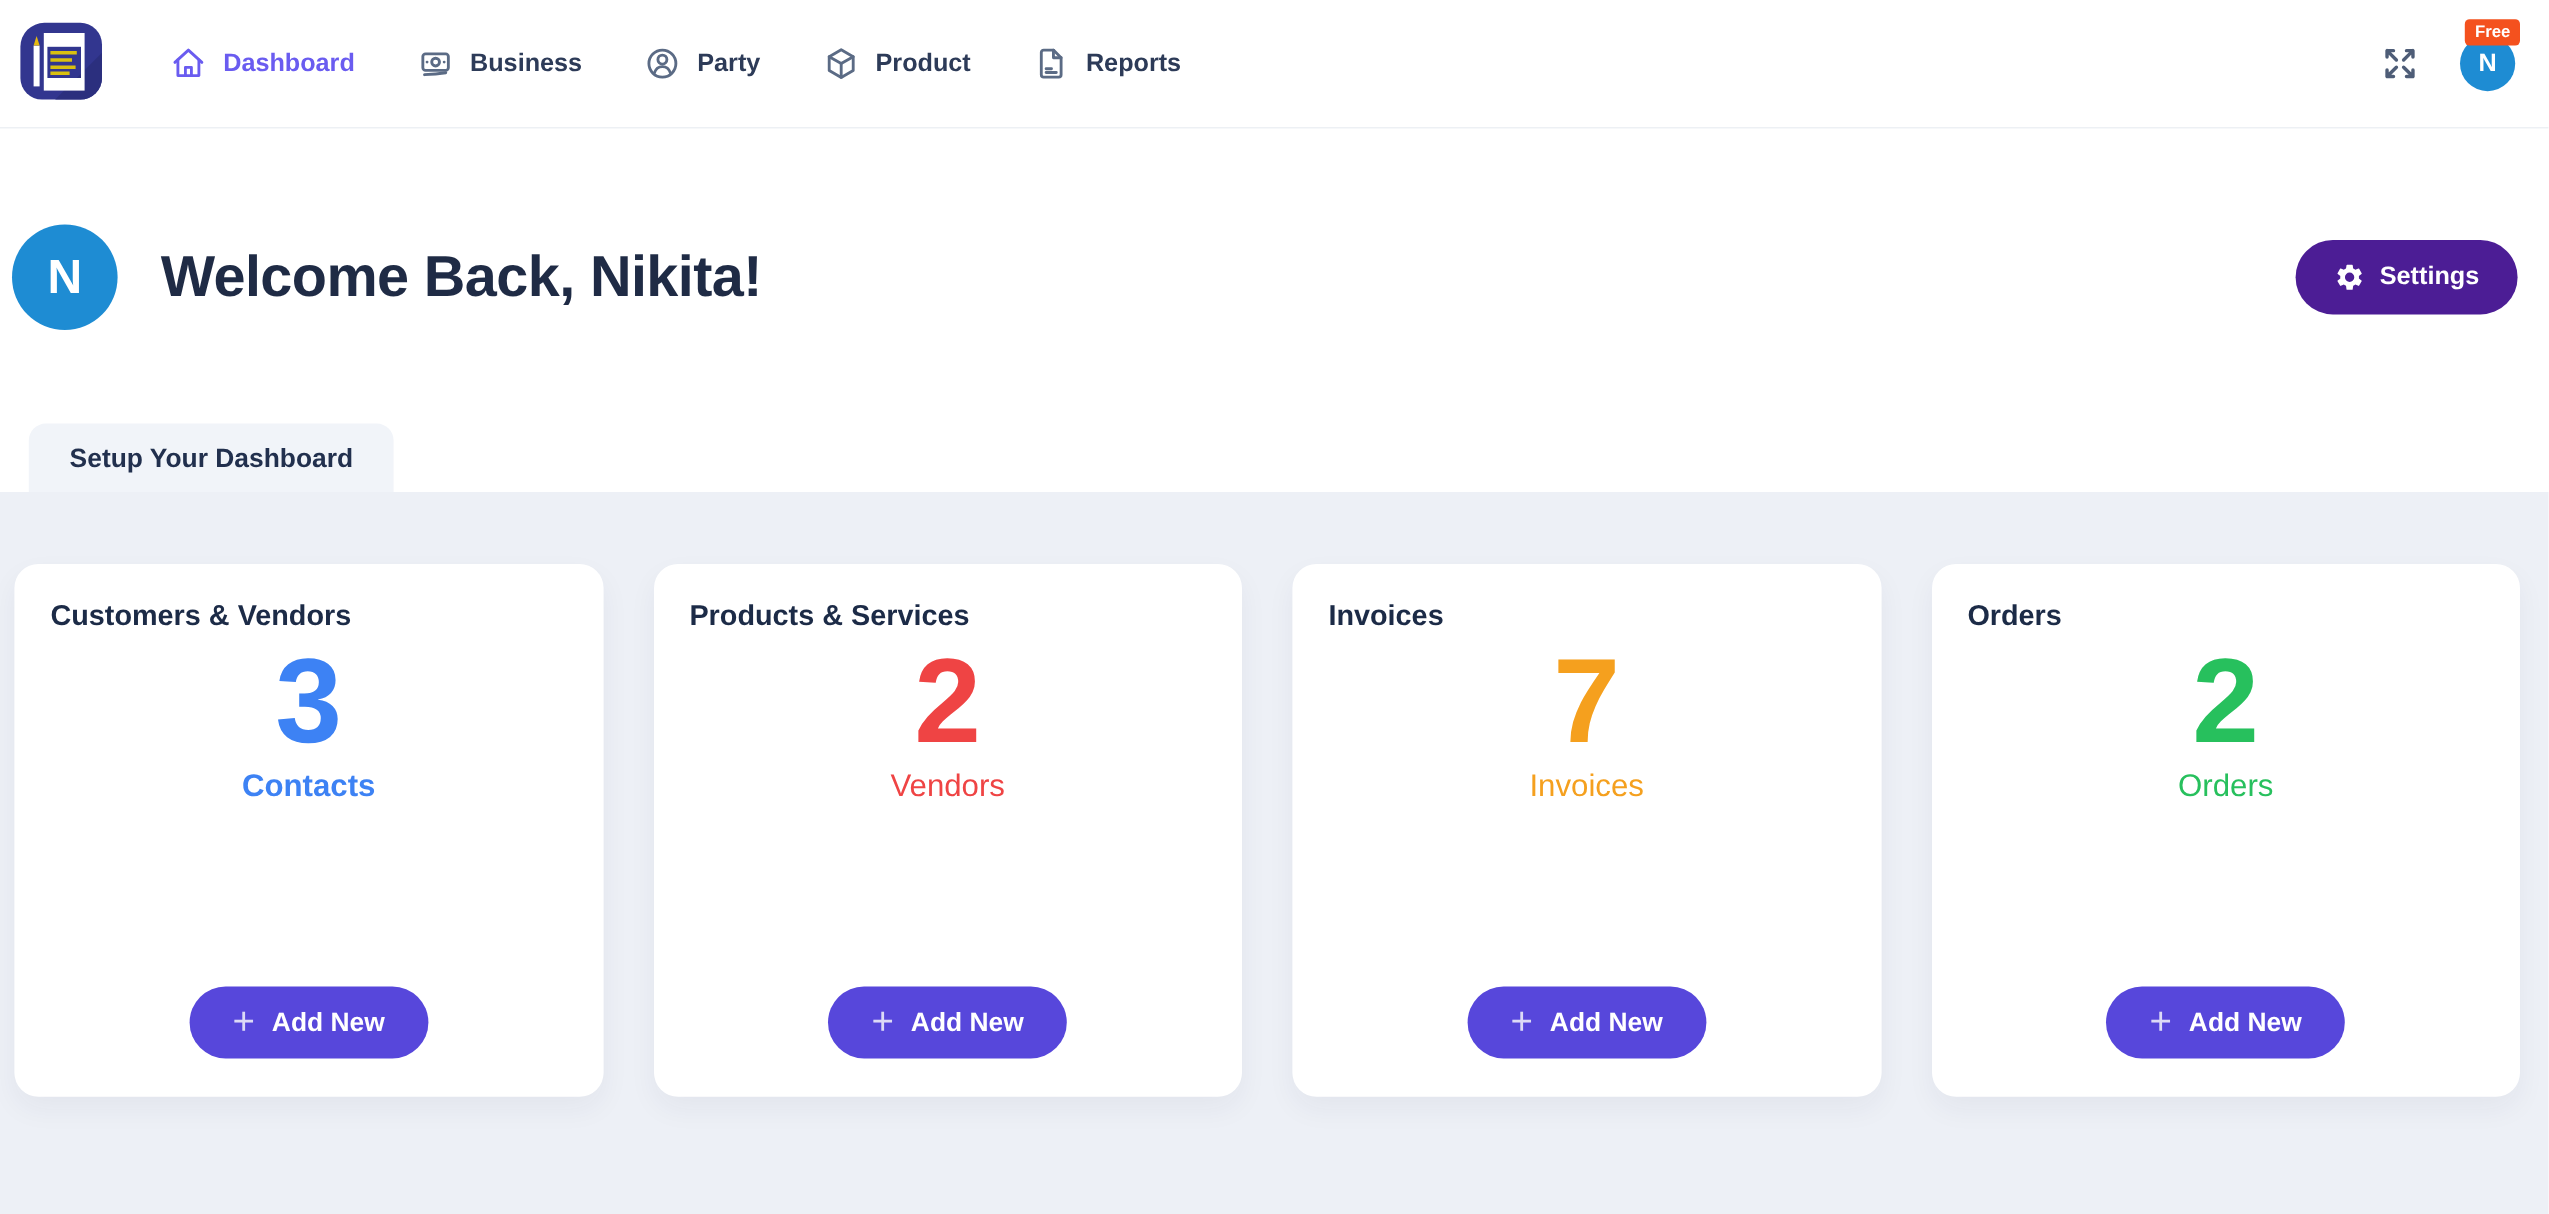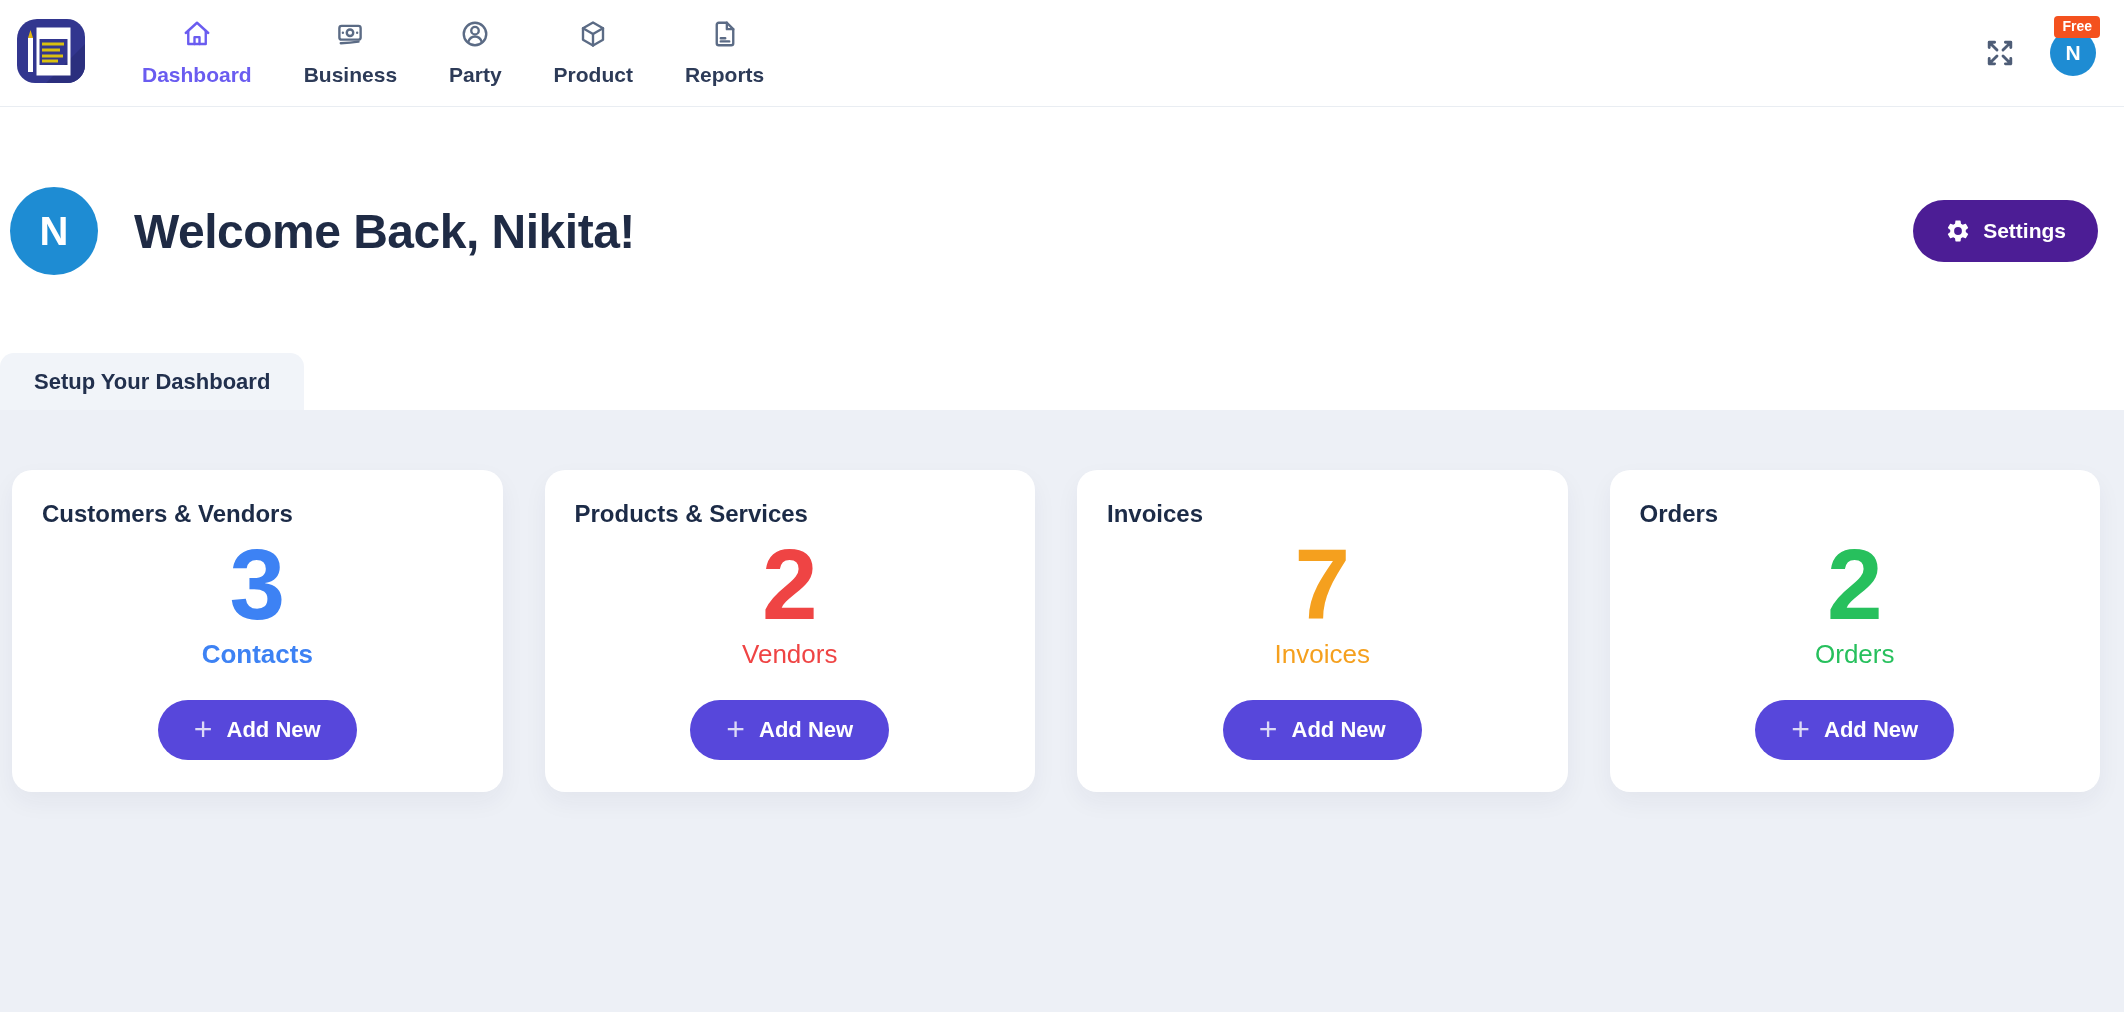--- a/index.html
+++ b/index.html
@@ -11,21 +11,21 @@
   
   .topbar {
     height:107px; flex:0 0 107px; display:flex; align-items:center;
     padding:0 18px 0 12px; background:#fff; border-bottom:1px solid #e9edf2;
   }
   .logo { width:78px; height:78px; flex:0 0 78px; }
   .logo svg { width:78px; height:78px; display:block; }
   .main-nav { display:flex; align-items:center; gap:52px; margin-left:52px; }
   .nav-item {
     display:flex; align-items:center; gap:14px; color:#2d3b58;
-    font-size:21px; font-weight:700; cursor:pointer; text-decoration:none; white-space:nowrap;flex-direction:column;
+    font-size:21px; font-weight:700; cursor:pointer; text-decoration:none; white-space:nowrap;
   }
   .nav-item .nav-icon { color:#5b6b85; display:flex; }
   .nav-item.active, .nav-item.active .nav-icon { color:#6a5cf0; }
   .topbar-right { margin-left:auto; display:flex; align-items:center; gap:32px; }
   .expand-btn { background:none; border:0; color:#4e5d77; width:36px; height:36px; padding:0; cursor:pointer; display:flex; }
   .avatar-wrap { position:relative; width:46px; height:46px; margin-right:10px; cursor:pointer; }
   .free-badge {
     position:absolute; top:-14px; right:-4px; z-index:2; background:#f4511e; color:#fff;
     font-size:14px; font-weight:700; padding:2px 8px 3px; border-radius:4px; line-height:1.2;
   }
@@ -40,31 +40,31 @@
     display:flex; align-items:center; justify-content:center; font-size:40px; font-weight:600; flex:0 0 88px;
   }
   .welcome h1 { margin-left:36px; font-size:48px; font-weight:800; color:#1f2b45; letter-spacing:-0.5px; }
   .settings-btn {
     margin-left:auto; height:62px; padding:0 32px; border-radius:31px; border:0; cursor:pointer;
     background:#4c1d95; color:#fff; font-size:21px; font-weight:700;
     display:flex; align-items:center; gap:12px; font-family:inherit;
   }
   .settings-btn svg { display:block; }
   
-  .tab-row { margin-top:78px; padding-left:0; flex:0 0 auto; }
+  .tab-row { margin-top:78px; padding-left:24px; flex:0 0 auto; }
   .tab {
     display:inline-flex; align-items:center; justify-content:center;
     min-width:284px; height:57px; padding:0 34px; background:#f1f4f9;
     border-radius:14px 14px 0 0; font-size:22px; font-weight:700; color:#22304e; cursor:pointer;
   }
   
   .panel { flex:1 1 auto; background:#edf0f6; padding:60px 24px 0 12px; }
   .cards { display:grid; grid-template-columns:repeat(4, 1fr); gap:42px; }
   .card {
-    background:#fff; border-radius:20px; height:322px; padding:30px 30px 28px;
+    background:#fff; border-radius:20px; height:444px; padding:30px 30px 28px;
     display:flex; flex-direction:column; box-shadow:0 10px 24px rgba(30,42,80,0.05);
   }
   .card-title { font-size:24px; font-weight:700; color:#1c2b47; }
   .card-count { text-align:center; font-size:100px; font-weight:700; line-height:1.05; margin-top:4px; }
   .card-label { text-align:center; font-size:26px; font-weight:500; margin-top:2px; }
   .add-btn {
     margin:auto auto 4px; display:flex; align-items:center; gap:14px;
     height:60px; padding:0 36px; border-radius:30px; border:0; cursor:pointer;
     background:#5747db; color:#fff; font-size:22px; font-weight:700; font-family:inherit;
   }

